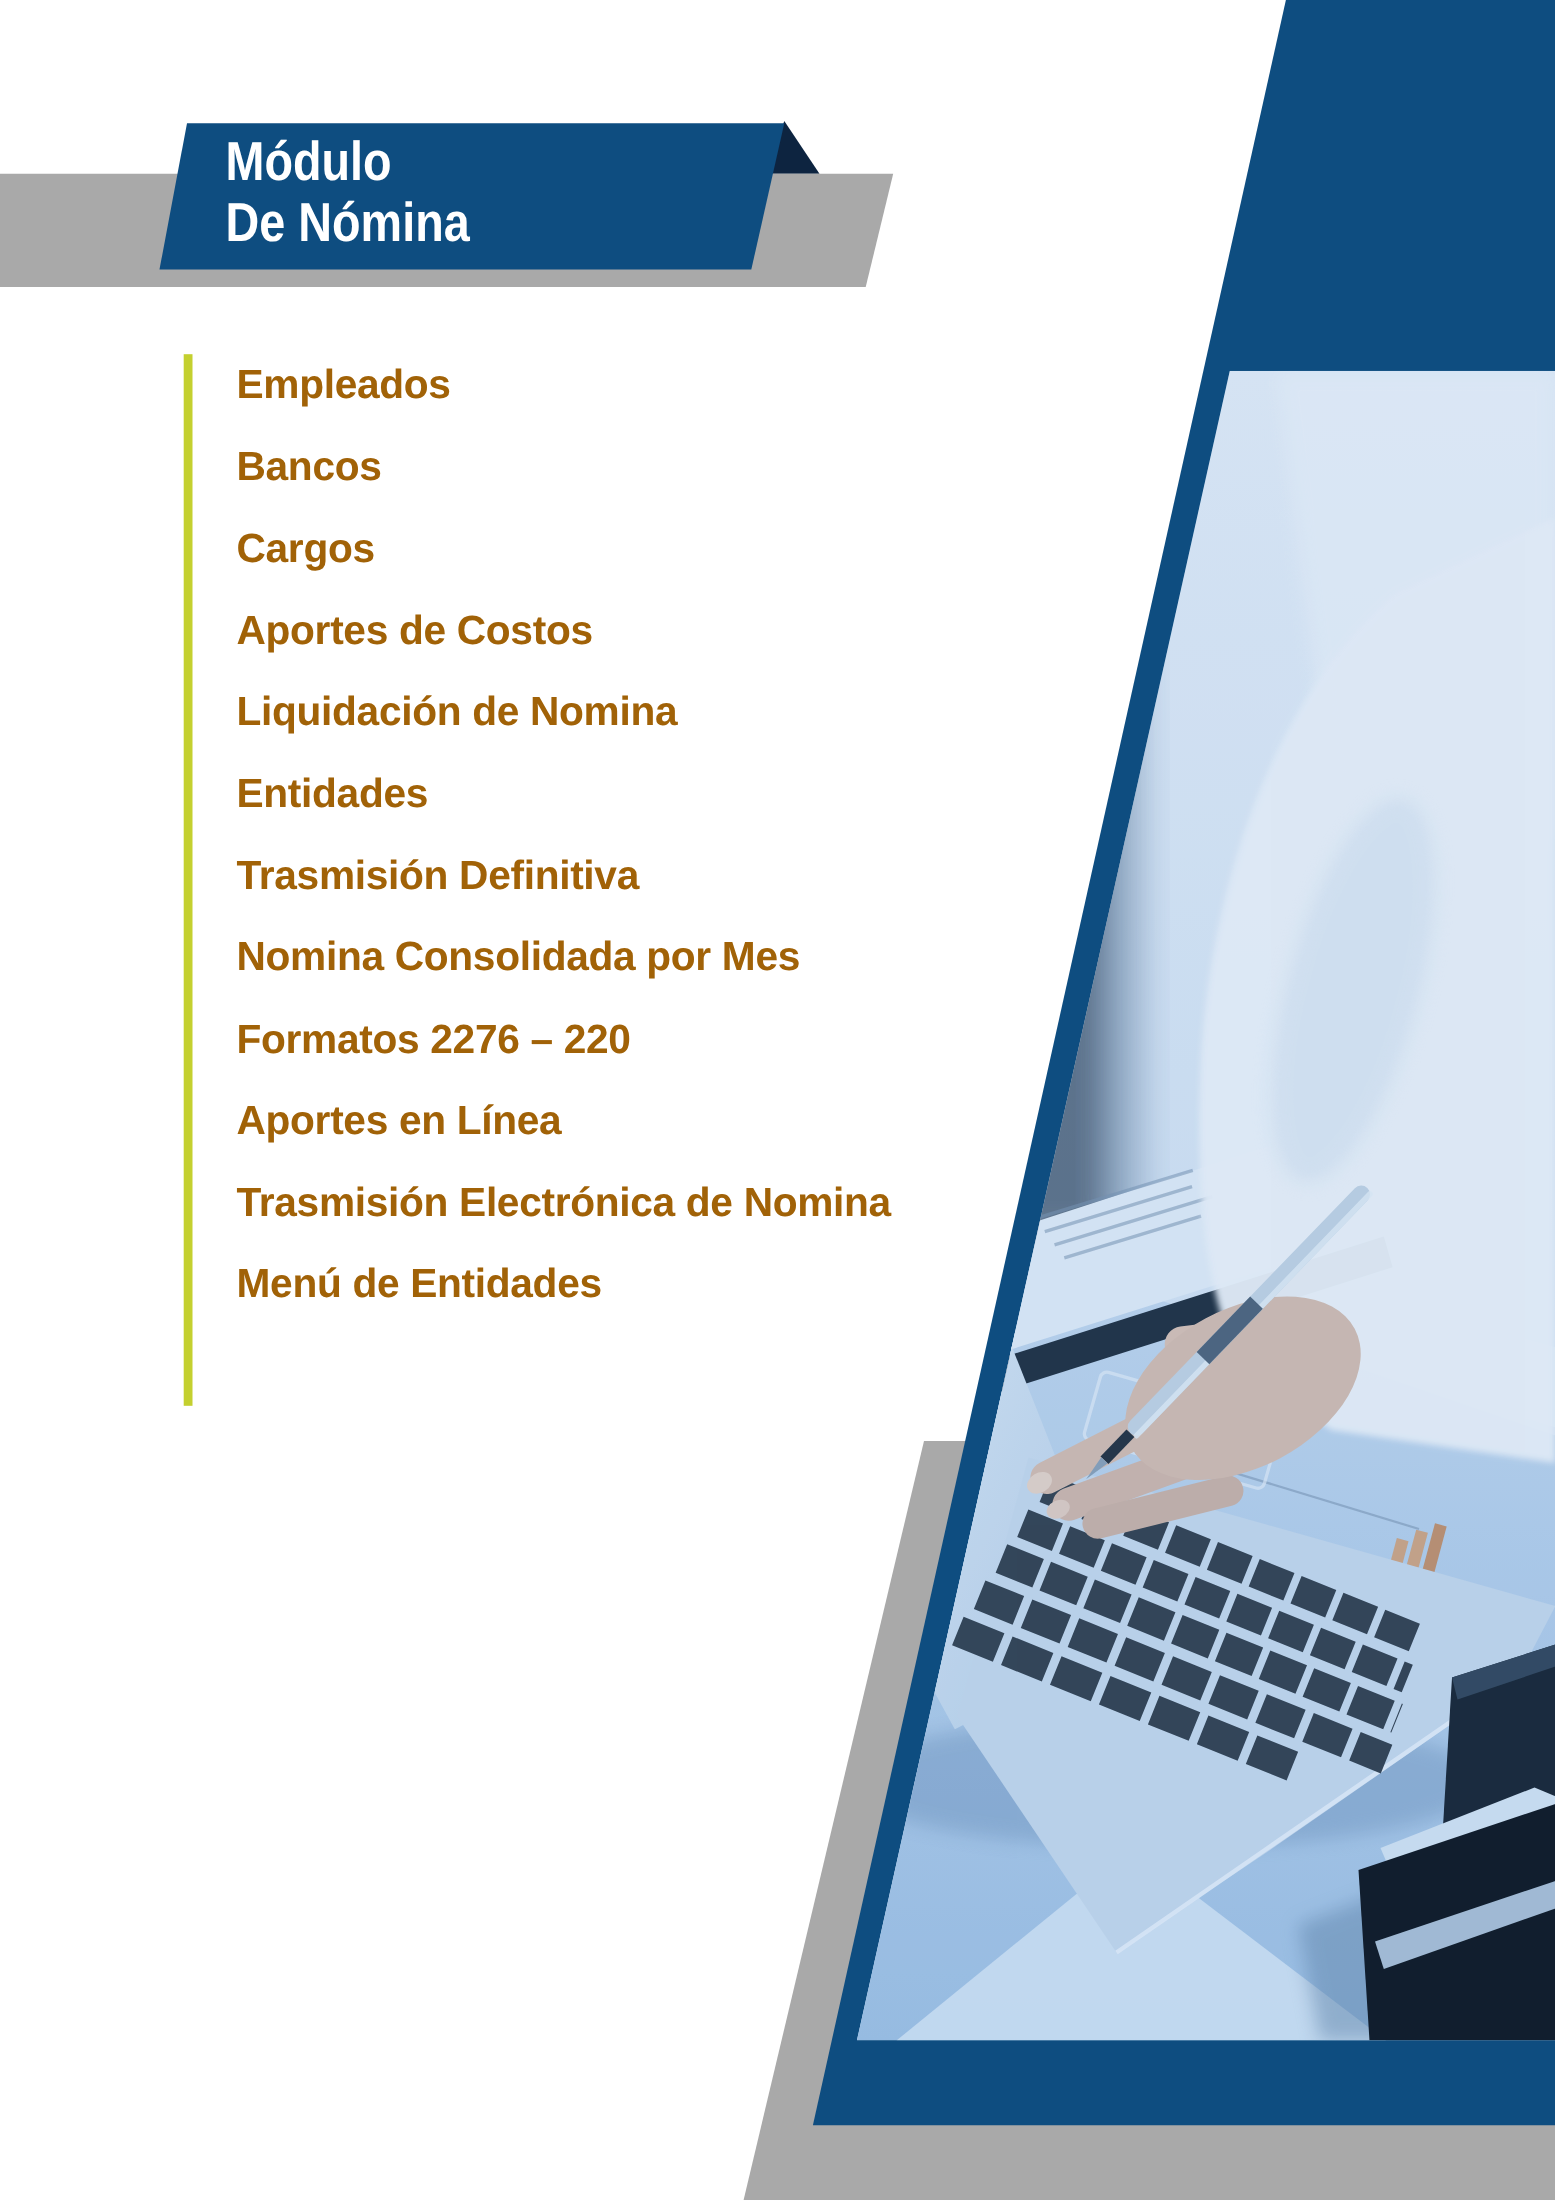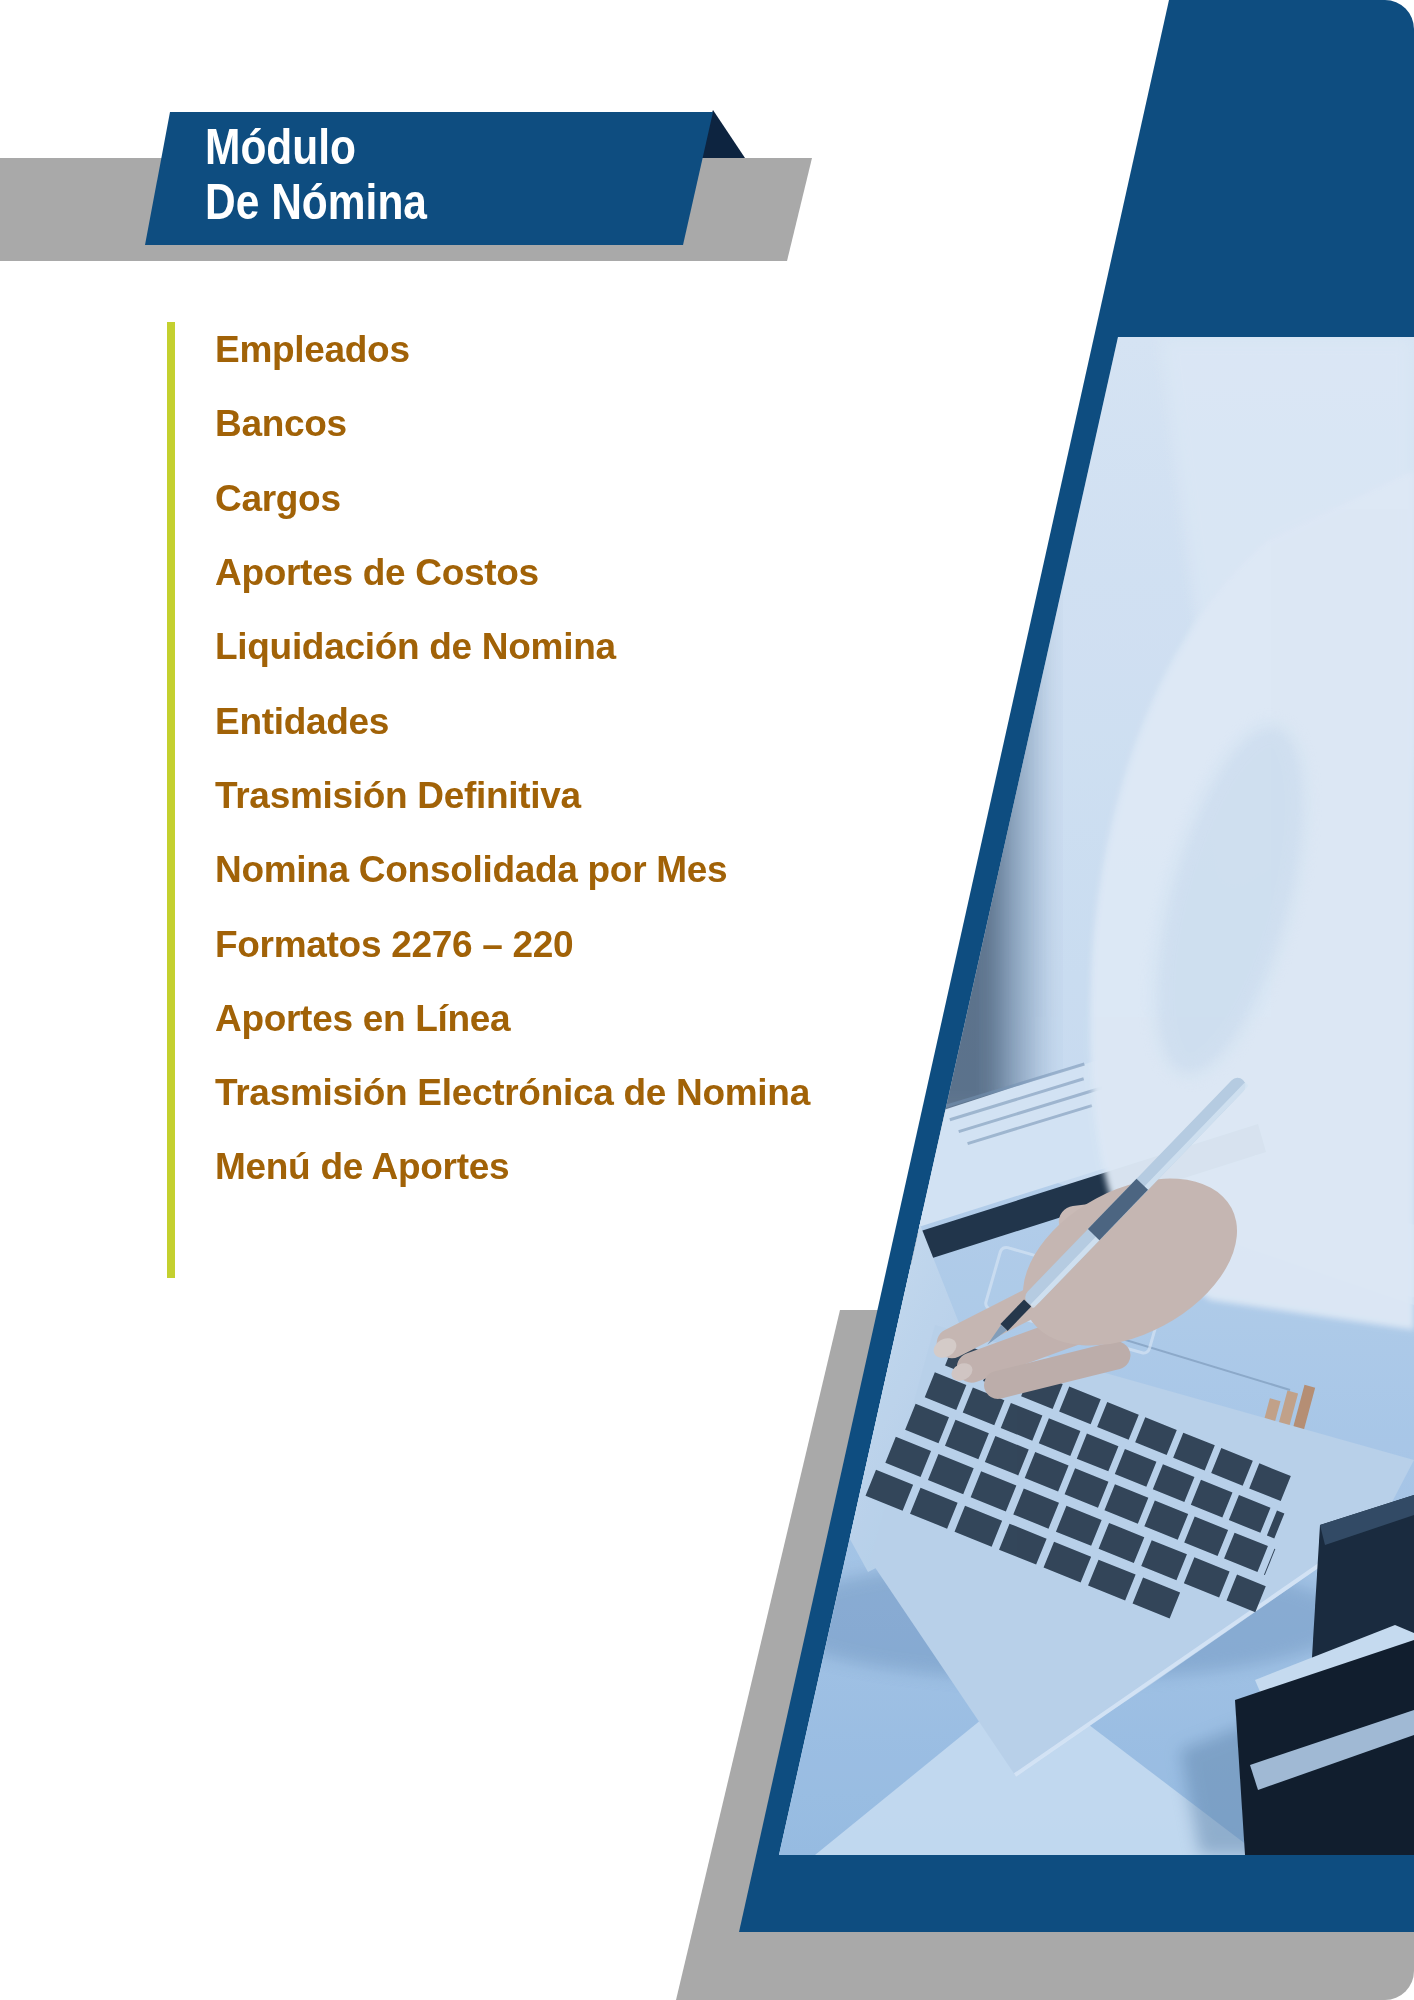--- a/index.html
+++ b/index.html
@@ -2,21 +2,20 @@
 <html><head>
 <meta charset="utf-8">
 <style>
   html,body{margin:0;padding:0;background:#ffffff;}
   .page{
     position:relative;
     width:1414px;height:2000px;
     background:#ffffff;
     overflow:hidden;
     font-family:"Liberation Sans",sans-serif;
-    border-radius:29px;
   }
   .bg-art{position:absolute;left:0;top:0;width:1414px;height:2000px;}
   .title-banner-text{
     position:absolute;left:205px;top:120px;
     color:#ffffff;font-weight:bold;font-size:50px;line-height:55px;
     transform:scaleX(0.85);transform-origin:left top;
     letter-spacing:0px;white-space:nowrap;
   }
   .menu-list{
     position:absolute;left:215px;top:313px;
@@ -167,16 +166,16 @@
     <div class="menu-item">Bancos</div>
     <div class="menu-item">Cargos</div>
     <div class="menu-item">Aportes de Costos</div>
     <div class="menu-item">Liquidación de Nomina</div>
     <div class="menu-item">Entidades</div>
     <div class="menu-item">Trasmisión Definitiva</div>
     <div class="menu-item">Nomina Consolidada por Mes</div>
     <div class="menu-item">Formatos 2276 – 220</div>
     <div class="menu-item">Aportes en Línea</div>
     <div class="menu-item">Trasmisión Electrónica de Nomina</div>
-    <div class="menu-item">Menú de Aportes</div>
+    <div class="menu-item">Menú de Entidades</div>
   </div>
 
 </div>
 
 </body></html>

